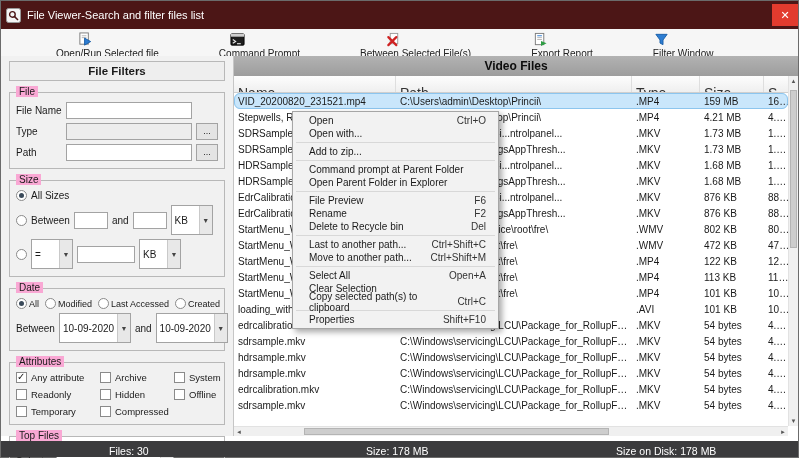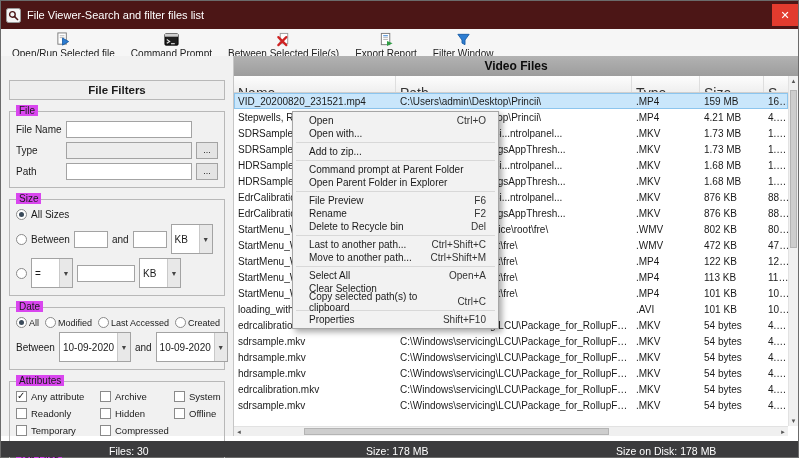--- a/index.html
+++ b/index.html
@@ -12,34 +12,34 @@
   .titlebar .appicon { width:15px; height:15px; margin-right:6px; display:flex; }
   .titlebar .title { color:#fff; font-size:11px; }
   .closebtn { margin-left:auto; width:26px; height:22px; background:#e23b2e; color:#fff;
     display:flex; align-items:center; justify-content:center; font-size:11px; cursor:default; }
 
   
   .toolbar { height:33px; background:#f6f6f6; border-bottom:1px solid #d8d8d8;
     display:flex; align-items:stretch; padding-left:3px; }
   .tbtn { display:flex; flex-direction:column; align-items:center; justify-content:center;
     padding:1px 8px; gap:1px; }
-  .tbtn .tlabel { font-size:10px; color:#222; white-space:nowrap; }
+  .tbtn .tlabel { font-size:10px; color:#222; white-space:nowrap;margin-left:44px; }
   .ticon { height:15px; display:flex; align-items:center; }
 
   
   .content { position:absolute; top:55px; left:0; right:0; bottom:21px; }
   .left-panel { position:absolute; left:0; top:0; bottom:0; width:233px; background:#f1f1f1;
     border-right:1px solid #c6c6c6; padding:4px 8px 0; }
   .main { position:absolute; left:233px; top:0; right:0; bottom:0; background:#fff; }
 
   
-  .filters-header { margin-top:20px; border:1px solid #b8b8b8; background:#eeeeee; text-align:center;
+  .filters-header { margin-top:1px; border:1px solid #b8b8b8; background:#eeeeee; text-align:center;
     font-weight:bold; font-size:11.5px; padding:3px 0; }
   .group { margin-top:11px; border:1px solid #b8b8b8; position:relative; padding:9px 6px 7px; }
-  .legend { position:absolute; top:-7px; left:6px; background:#d946ef; padding:0 3px; font-size:10px; }
+  .legend { position:absolute; top:-7px; left:6px; background:#f9a8d4; padding:0 3px; font-size:10px; }
   .frow { display:flex; align-items:center; gap:4px; margin-top:4px; font-size:10px; }
   .frow:first-of-type { margin-top:0; }
   .flab { width:46px; flex:0 0 auto; }
   .tin { flex:1; min-width:0; height:17px; border:1px solid #a3a3a3; background:#fff;
     font-family:inherit; font-size:10px; padding:0 3px; }
   .tin.gray { background:#ededed; }
   .sin { width:34px; flex:0 0 auto; height:17px; border:1px solid #a3a3a3; background:#fff;
     font-family:inherit; font-size:10px; padding:0 3px; }
   .browse { width:22px; height:17px; flex:0 0 auto; border:1px solid #a3a3a3; background:#e4e4e4;
     font-size:9px; text-align:center; line-height:15px; }
@@ -67,21 +67,21 @@
   
   .section-title { height:20px; background:linear-gradient(#b2b2b2,#9d9d9d); display:flex;
     align-items:center; justify-content:center; font-weight:bold; font-size:12px; color:#0d0d0d; }
   .table-header { position:absolute; top:20px; left:0; right:10px; height:17px; display:flex;
     background:linear-gradient(#fdfdfd,#efefef); border-bottom:1px solid #cfcfcf; overflow:hidden; }
   .th { font-size:14px; color:#333; padding:9px 4px; border-right:1px solid #dedede;
     white-space:nowrap; overflow:hidden; text-overflow:ellipsis; flex:0 0 auto; }
   .c-name { width:162px; } .c-path { width:236px; } .c-type { width:68px; }
   .c-size { width:64px; } .c-sod { width:30px; }
   .table-body { position:absolute; top:37px; bottom:10px; left:0; right:10px; overflow:hidden; }
-  .row { display:flex; height:16px; align-items:center; }
+  .row { display:flex; height:16px; align-items:center;border-radius:6px; }
   .cell { font-size:10px; padding:0 4px; white-space:nowrap; overflow:hidden; text-overflow:ellipsis;
     flex:0 0 auto; }
   .row.selected { background:#c9e6fb; outline:1px solid #8cc5ee; outline-offset:-1px; }
 
   
   .vscroll { position:absolute; top:20px; right:0; bottom:10px; width:10px; background:#f0f0f0;
     border-left:1px solid #e2e2e2; }
   .vscroll .sarr { height:10px; display:flex; align-items:center; justify-content:center;
     font-size:6px; color:#555; }
   .vscroll .sarr.down { position:absolute; bottom:0; left:0; right:0; }

